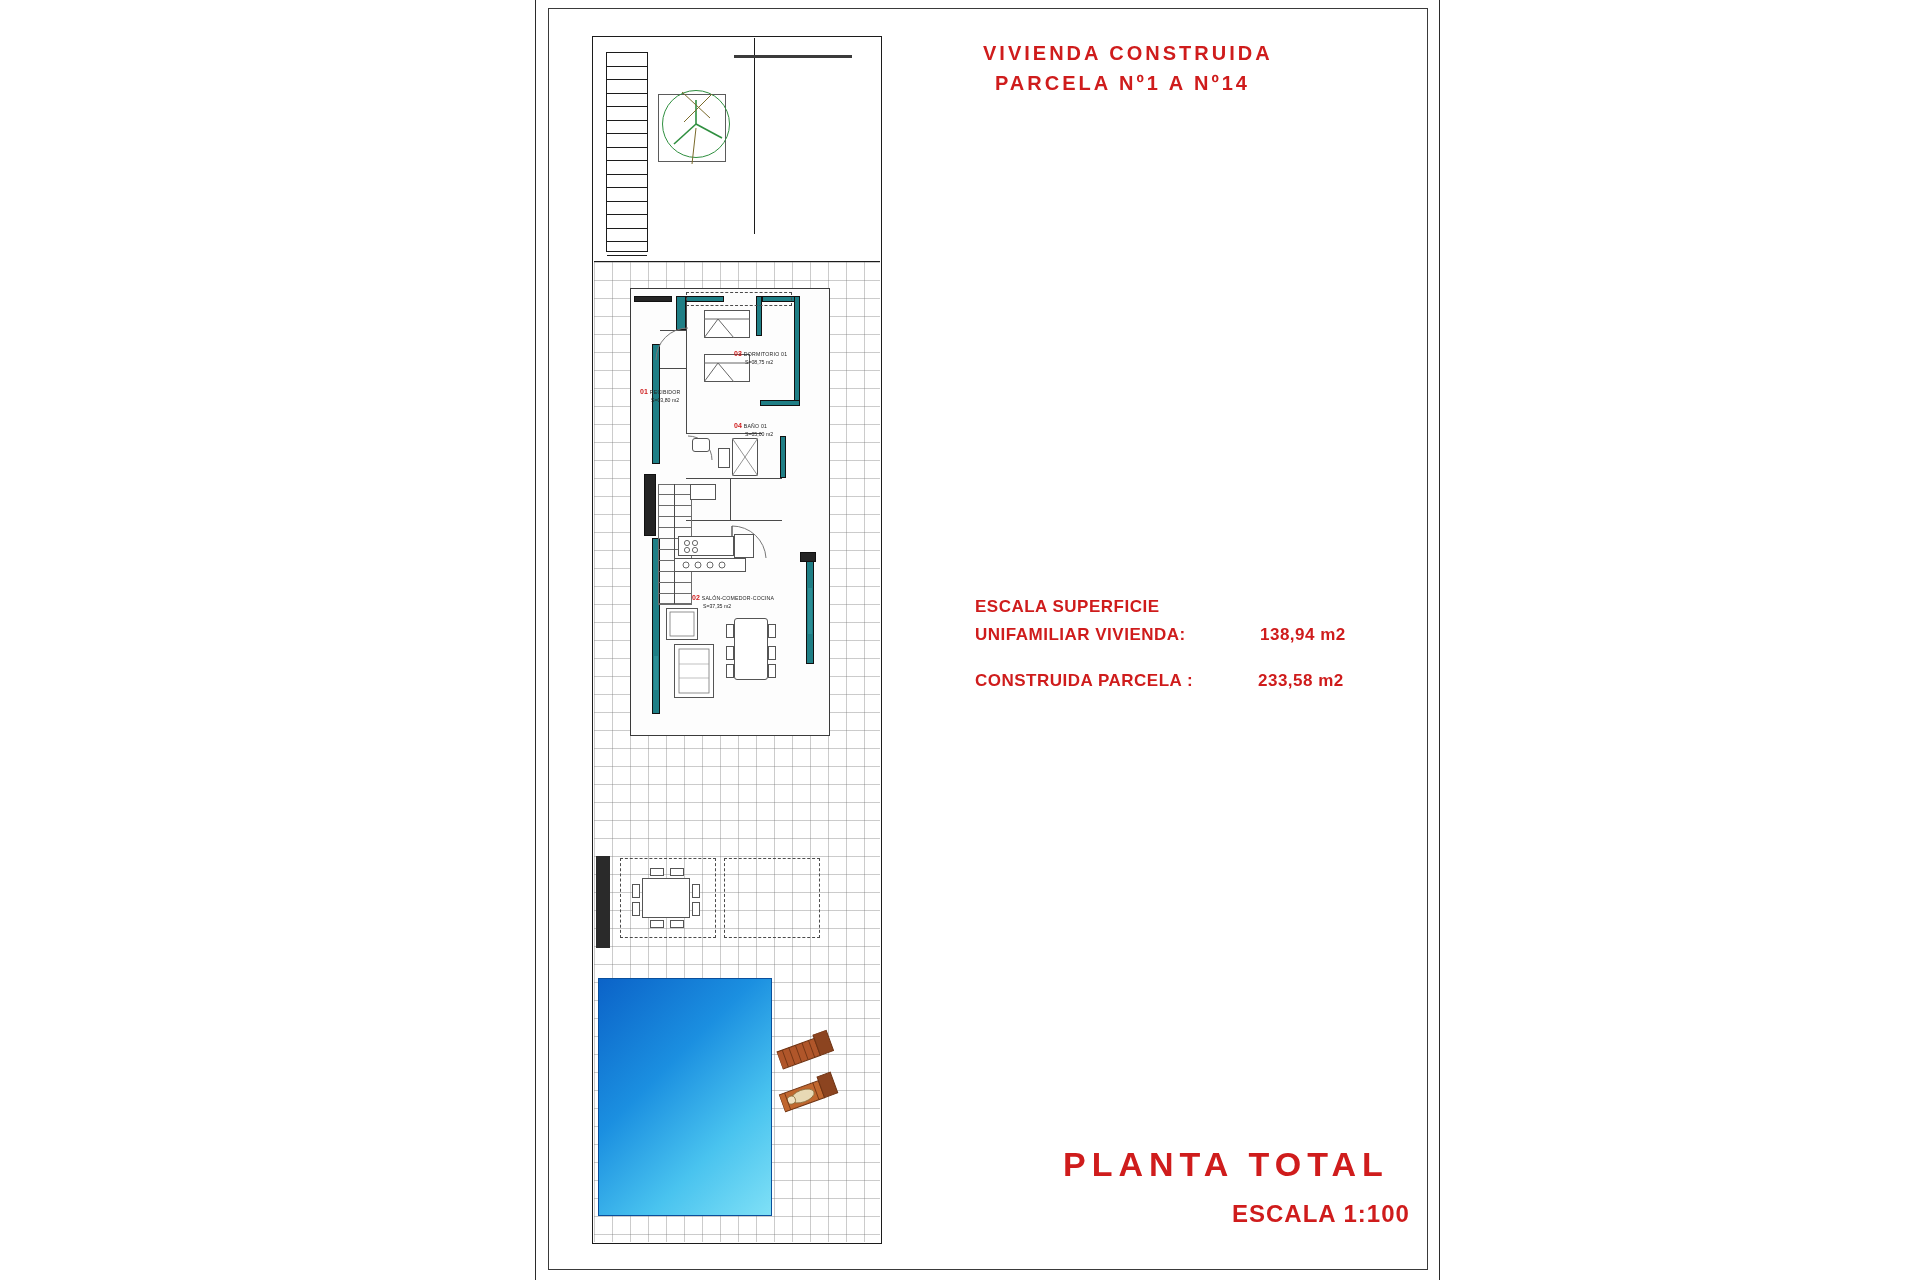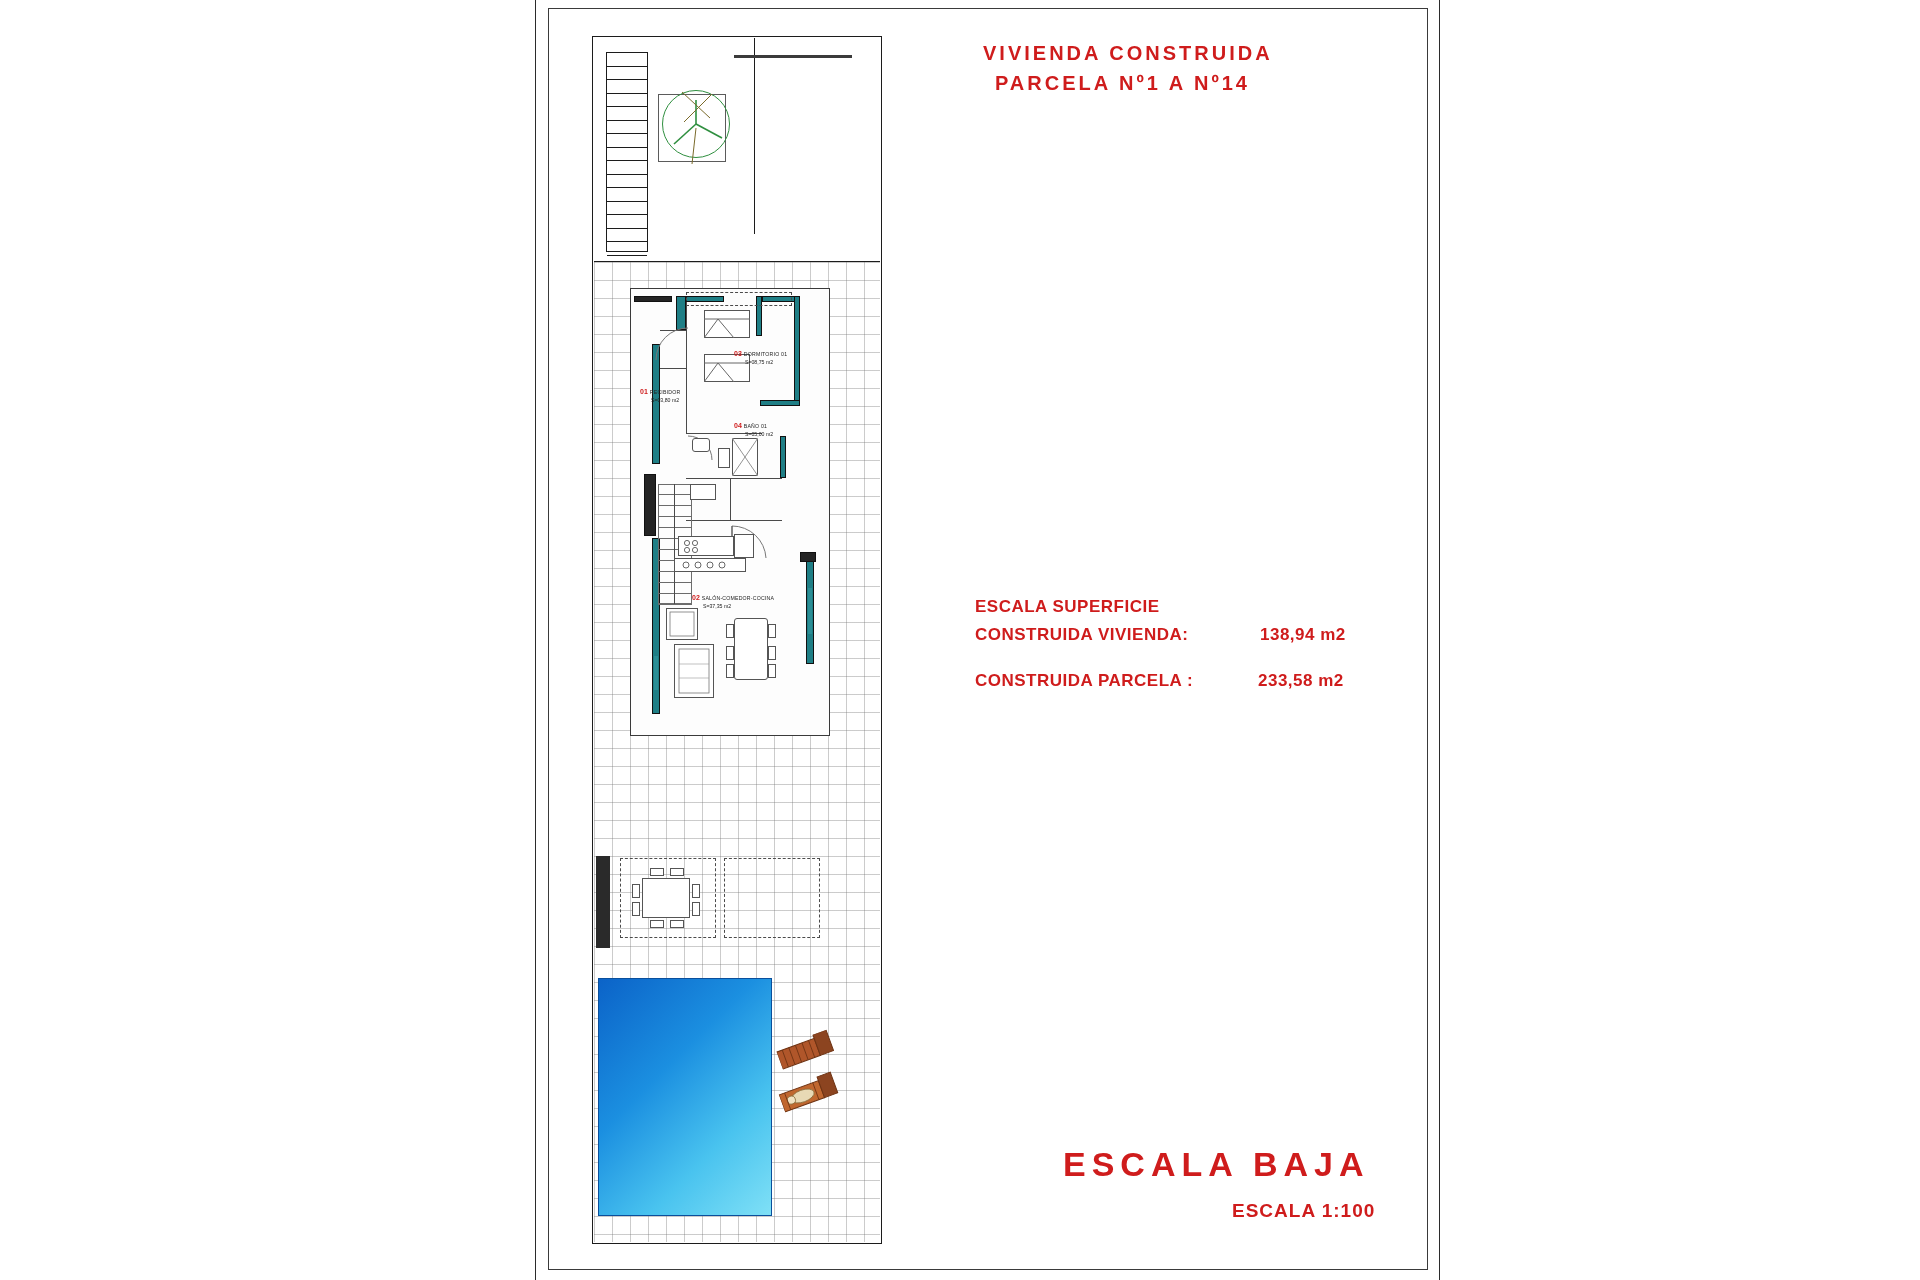--- a/index.html
+++ b/index.html
@@ -77,21 +77,21 @@
     font-size: 34px;
     letter-spacing: 6px;
     white-space: nowrap;
   }
   #escala {
     position: absolute;
     left: 1232px;
     top: 1200px;
     color: #cf1c1c;
     font-weight: bold;
-    font-size: 19px;
+    font-size: 24px;
     letter-spacing: 1px;
     white-space: nowrap;
   }
 
   
   #plan {
     position: absolute;
     left: 592px;
     top: 36px;
     width: 290px;
@@ -266,26 +266,26 @@
 
 <div id="sheet">
 
   <div class="frame"></div>
   <div class="frame-inner"></div>
 
   <div class="red-title" id="title-line1">VIVIENDA CONSTRUIDA</div>
   <div class="red-title" id="title-line2">PARCELA Nº1 A Nº14</div>
 
   <div class="red-info" id="info-l1">ESCALA SUPERFICIE</div>
-  <div class="red-info" id="info-l2">CONSTRUIDA VIVIENDA:</div>
+  <div class="red-info" id="info-l2">UNIFAMILIAR VIVIENDA:</div>
   <div class="red-info" id="info-l2b">138,94 m2</div>
   <div class="red-info" id="info-l3">CONSTRUIDA PARCELA :</div>
   <div class="red-info" id="info-l3b">233,58 m2</div>
 
-  <div id="planta-baja">ESCALA BAJA</div>
+  <div id="planta-baja">PLANTA TOTAL</div>
   <div id="escala">ESCALA 1:100</div>
 
   <div id="plan">
 
     <div class="plot-outline"></div>
     <div class="tiles"></div>
 
     <div class="parking">
       <div class="divider"></div>
       <div class="gate-bar"></div>

